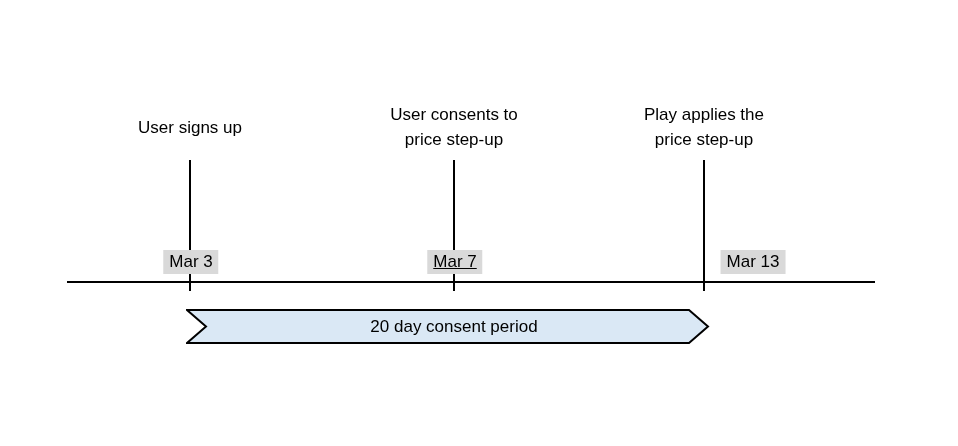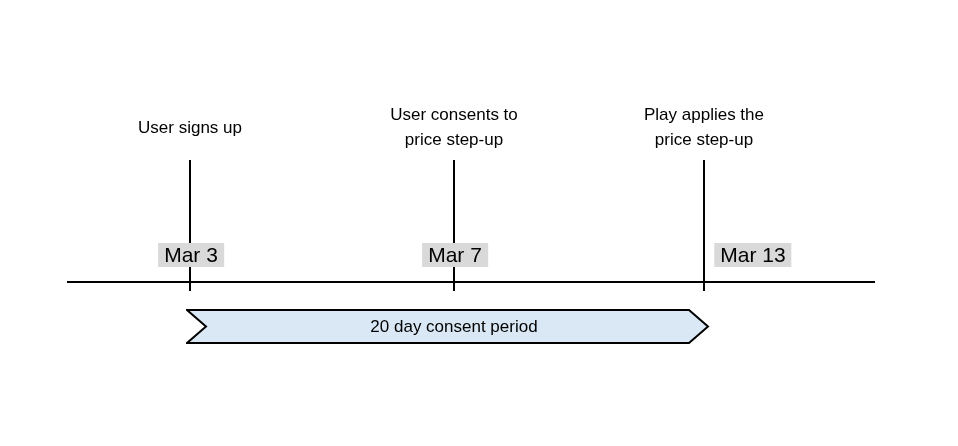--- a/index.html
+++ b/index.html
@@ -40,25 +40,25 @@
     align-items: center;
     justify-content: center;
     text-align: center;
     white-space: pre-line;
     font-size: 17px;
     line-height: 25px;
     color: var(--text, #000000);
   }
   .date-label {
     position: absolute;
-    top: 243px;
+    top: 250px;
     transform: translateX(-50%);
     background: var(--date-bg, #d9d9d9);
     color: var(--text, #000000);
-    font-size: 21px;
+    font-size: 17px;
     line-height: 20px;
     padding: 2px 6px;
     white-space: nowrap;
   }
   .banner {
     position: absolute;
     left: 186px;
     top: 309px;
     width: 524px;
     height: 35px;
@@ -90,21 +90,21 @@
 
   <div class="timeline-line"></div>
 
   <div class="tick" style="left:189px;"></div>
   <div class="event-title" style="left:190px;">User signs up</div>
   <div class="date-label" style="left:191px;">Mar 3</div>
 
   <div class="tick" style="left:453px;"></div>
   <div class="event-title" style="left:454px;">User consents to
 price step-up</div>
-  <div class="date-label" style="left:455px;">Mar 7</div>
+  <div class="date-label" style="left:455px;text-decoration:underline;">Mar 7</div>
 
   <div class="tick" style="left:703px;"></div>
   <div class="event-title" style="left:704px;">Play applies the
 price step-up</div>
   <div class="date-label" style="left:705px;margin-left:48px;">Mar 13</div>
 
   <div class="banner">
     <svg width="524" height="35" viewBox="0 0 524 35">
       <polygon points="1,1 503,1 522,17.5 503,34 1,34 20,17.5" style="fill:var(--banner-fill,#dae8f5); stroke:var(--banner-stroke,#000000); stroke-width:2; stroke-linejoin:miter;"></polygon>
     </svg>

